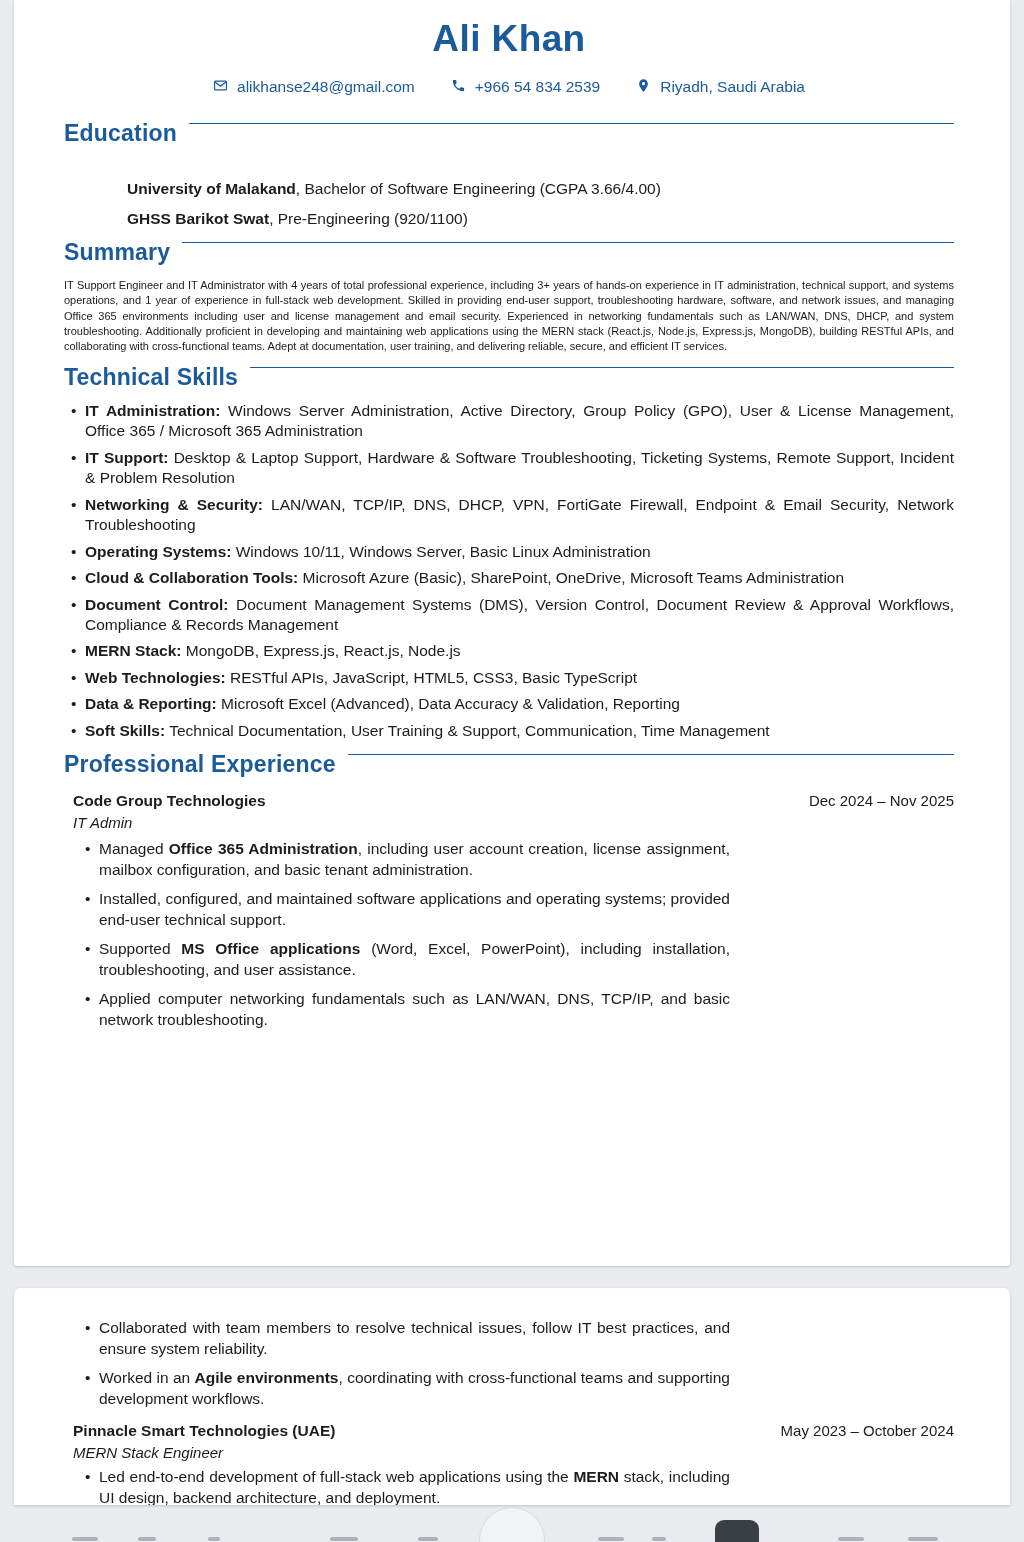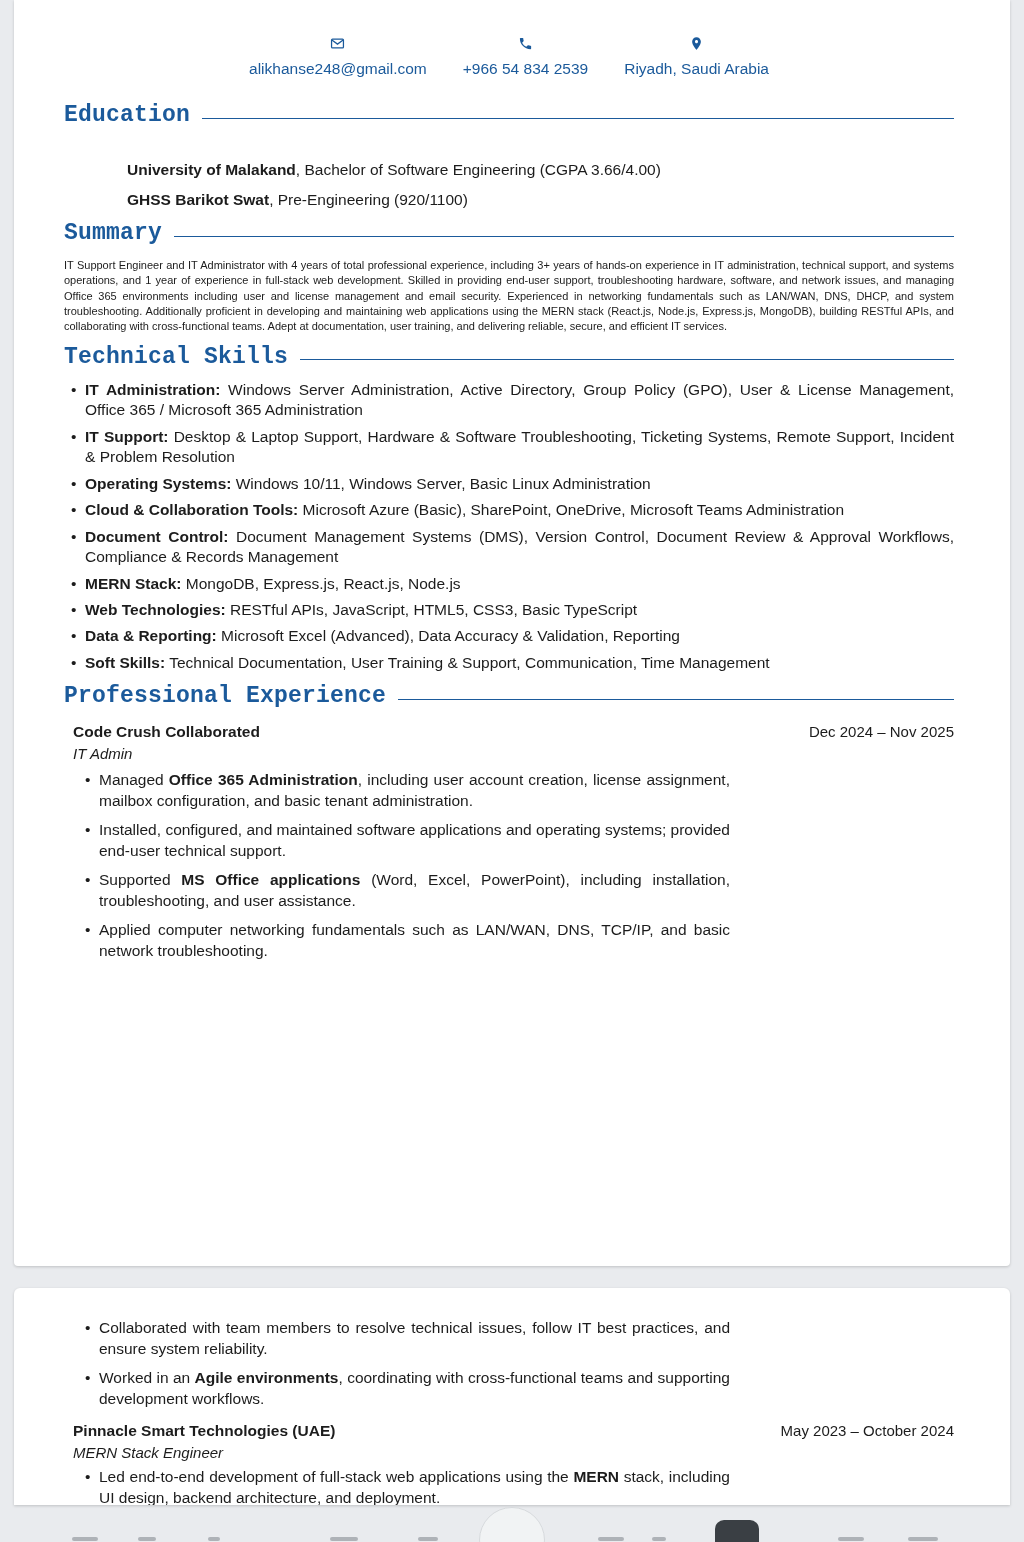--- a/index.html
+++ b/index.html
@@ -14,27 +14,27 @@
   .viewport { width:1024px; height:1542px; display:flex; flex-direction:column; }
   .page { background:#fff; margin:0 14px; box-shadow:0 1px 3px rgba(0,0,0,.18); }
   .page1 { height:1266px; padding:18px 56px 0 50px; border-radius:0 0 4px 4px; overflow:hidden; }
   .gap { height:22px; flex:0 0 auto; }
   .page2 { height:217px; padding:30px 56px 12px 50px; border-radius:6px 6px 0 0; overflow:hidden; }
   .bottom-strip { flex:1 1 auto; position:relative; overflow:hidden; }
 
   h1 { text-align:center; font-size:37px; font-weight:700; color:var(--blue); letter-spacing:.4px; }
 
   .contact { display:flex; justify-content:center; align-items:center; gap:36px; margin-top:18px; color:var(--blue); font-size:15.5px; }
-  .citem { display:inline-flex; align-items:center; gap:9px; cursor:pointer;flex-direction:column; }
+  .citem { display:inline-flex; gap:9px; cursor:pointer; }
   .cicon { width:15px; height:15px; flex:0 0 auto; }
 
   .visa { text-align:center; margin-top:44px; color:var(--blue); font-size:15px; }
   .b { font-weight:700; }
 
-  .sec-head { display:flex; align-items:center; margin-top:10px; color:var(--blue);font-family:Liberation Mono, monospace; }
+  .sec-head { display:flex; align-items:flex-start; margin-top:10px; color:var(--blue); }
   .sec-head.first { margin-top:24px; }
   .sec-head h2 { font-size:23px; font-weight:700; white-space:nowrap; letter-spacing:.2px; }
   .sec-head .rule { flex:1; border-top:1.5px solid var(--blue); margin-left:12px; transform:translateY(3px); }
 
   .edu-item { margin:10px 0 0 63px; font-size:15.5px; line-height:1.3; }
   .edu-item:first-child { margin-top:32px; }
 
   .summary-text { margin-top:12px; font-size:11px; line-height:1.375; text-align:justify; }
 
   .skills-list { list-style:none; margin-top:10px; }
@@ -63,20 +63,21 @@
     border-radius:9px; background:#3a3f44; cursor:pointer;
   }
   .glyph-mark { position:absolute; bottom:1px; height:4px; border-radius:2px; background:#7d838a; opacity:.55; }
 </style>
 </head>
 <body>
 
 <div class="viewport" data-name="document-viewer">
 
   <section class="page page1" data-name="resume-page-1">
+    <h1 data-name="resume-name">Ali Khan</h1>
 
     <div class="contact" data-name="contact-row">
       <span class="citem" data-name="contact-email-link">
         <svg class="cicon" data-name="email-icon" viewBox="0 0 24 24">
           <rect x="2.5" y="5" width="19" height="14" rx="1.5" fill="none" stroke="currentColor" stroke-width="2"></rect>
           <path d="M3 6.5l9 6.5 9-6.5" fill="none" stroke="currentColor" stroke-width="2"></path>
         </svg>
         <span data-name="contact-email-text">alikhanse248@gmail.com</span>
       </span>
       <span class="citem" data-name="contact-phone-link">
@@ -109,36 +110,37 @@
     </div>
     <p class="summary-text" data-name="summary-paragraph">IT Support Engineer and IT Administrator with 4 years of total professional experience, including 3+ years of hands-on experience in IT administration, technical support, and systems operations, and 1 year of experience in full-stack web development. Skilled in providing end-user support, troubleshooting hardware, software, and network issues, and managing Office 365 environments including user and license management and email security. Experienced in networking fundamentals such as LAN/WAN, DNS, DHCP, and system troubleshooting. Additionally proficient in developing and maintaining web applications using the MERN stack (React.js, Node.js, Express.js, MongoDB), building RESTful APIs, and collaborating with cross-functional teams. Adept at documentation, user training, and delivering reliable, secure, and efficient IT services.</p>
 
     <div class="sec-head" data-name="section-heading-skills">
       <h2 data-name="skills-heading-text">Technical Skills</h2>
       <div class="rule" data-name="heading-rule"></div>
     </div>
     <ul class="skills-list" data-name="skills-list">
         <li class="skill-item" data-name="skill-item"><span class="b" data-name="skill-label">IT Administration:</span><span data-name="skill-text"> Windows Server Administration, Active Directory, Group Policy (GPO), User &amp; License Management, Office 365 / Microsoft 365 Administration</span></li>
         <li class="skill-item" data-name="skill-item"><span class="b" data-name="skill-label">IT Support:</span><span data-name="skill-text"> Desktop &amp; Laptop Support, Hardware &amp; Software Troubleshooting, Ticketing Systems, Remote Support, Incident &amp; Problem Resolution</span></li>
+        <li class="skill-item" data-name="skill-item"><span class="b" data-name="skill-label">Networking &amp; Security:</span><span data-name="skill-text"> LAN/WAN, TCP/IP, DNS, DHCP, VPN, FortiGate Firewall, Endpoint &amp; Email Security, Network Troubleshooting</span></li>
         <li class="skill-item" data-name="skill-item"><span class="b" data-name="skill-label">Operating Systems:</span><span data-name="skill-text"> Windows 10/11, Windows Server, Basic Linux Administration</span></li>
         <li class="skill-item" data-name="skill-item"><span class="b" data-name="skill-label">Cloud &amp; Collaboration Tools:</span><span data-name="skill-text"> Microsoft Azure (Basic), SharePoint, OneDrive, Microsoft Teams Administration</span></li>
         <li class="skill-item" data-name="skill-item"><span class="b" data-name="skill-label">Document Control:</span><span data-name="skill-text"> Document Management Systems (DMS), Version Control, Document Review &amp; Approval Workflows, Compliance &amp; Records Management</span></li>
         <li class="skill-item" data-name="skill-item"><span class="b" data-name="skill-label">MERN Stack:</span><span data-name="skill-text"> MongoDB, Express.js, React.js, Node.js</span></li>
         <li class="skill-item" data-name="skill-item"><span class="b" data-name="skill-label">Web Technologies:</span><span data-name="skill-text"> RESTful APIs, JavaScript, HTML5, CSS3, Basic TypeScript</span></li>
         <li class="skill-item" data-name="skill-item"><span class="b" data-name="skill-label">Data &amp; Reporting:</span><span data-name="skill-text"> Microsoft Excel (Advanced), Data Accuracy &amp; Validation, Reporting</span></li>
         <li class="skill-item" data-name="skill-item"><span class="b" data-name="skill-label">Soft Skills:</span><span data-name="skill-text"> Technical Documentation, User Training &amp; Support, Communication, Time Management</span></li>
       </ul>
 
     <div class="sec-head" data-name="section-heading-experience">
       <h2 data-name="experience-heading-text">Professional Experience</h2>
       <div class="rule" data-name="heading-rule"></div>
     </div>
     <div data-name="experience-jobs">
         <div class="job-head" data-name="job-header">
-          <span class="b" data-name="company-name">Code Crush Collaborated</span>
+          <span class="b" data-name="company-name">Code Group Technologies</span>
           <span class="dates" data-name="job-dates">Dec 2024 – Nov 2025</span>
         </div>
         <div class="role" data-name="job-role">IT Admin</div>
         <ul class="job-bullets" data-name="job-bullet-list">
           <li class="job-bullet" data-name="job-bullet"><span data-name="text">Managed </span><span class="b" data-name="bold-text">Office 365 Administration</span><span data-name="text">, including user account creation, license assignment, mailbox configuration, and basic tenant administration.</span></li>
           <li class="job-bullet" data-name="job-bullet"><span data-name="text">Installed, configured, and maintained software applications and operating systems; provided end-user technical support.</span></li>
           <li class="job-bullet" data-name="job-bullet"><span data-name="text">Supported </span><span class="b" data-name="bold-text">MS Office applications</span><span data-name="text"> (Word, Excel, PowerPoint), including installation, troubleshooting, and user assistance.</span></li>
           <li class="job-bullet" data-name="job-bullet"><span data-name="text">Applied computer networking fundamentals such as LAN/WAN, DNS, TCP/IP, and basic network troubleshooting.</span></li>
         </ul>
       </div>

